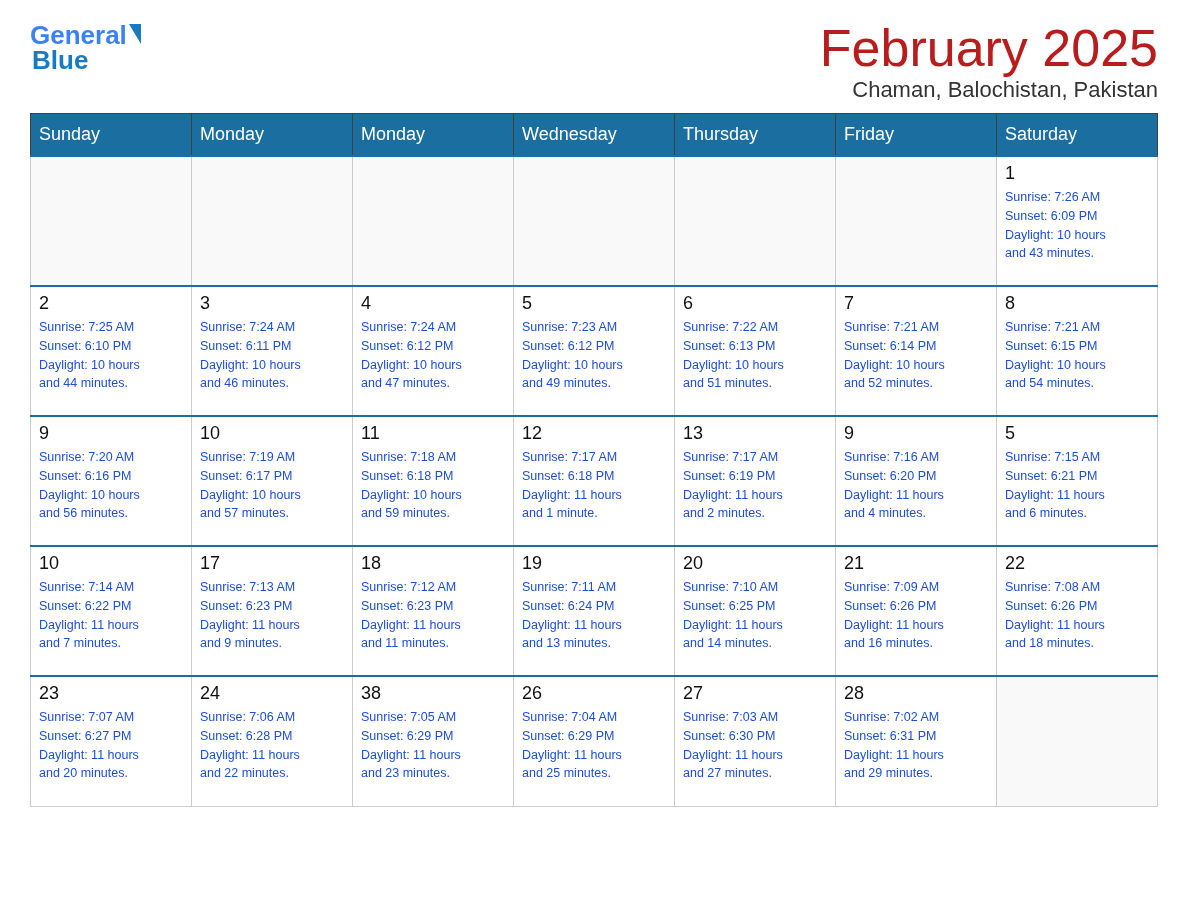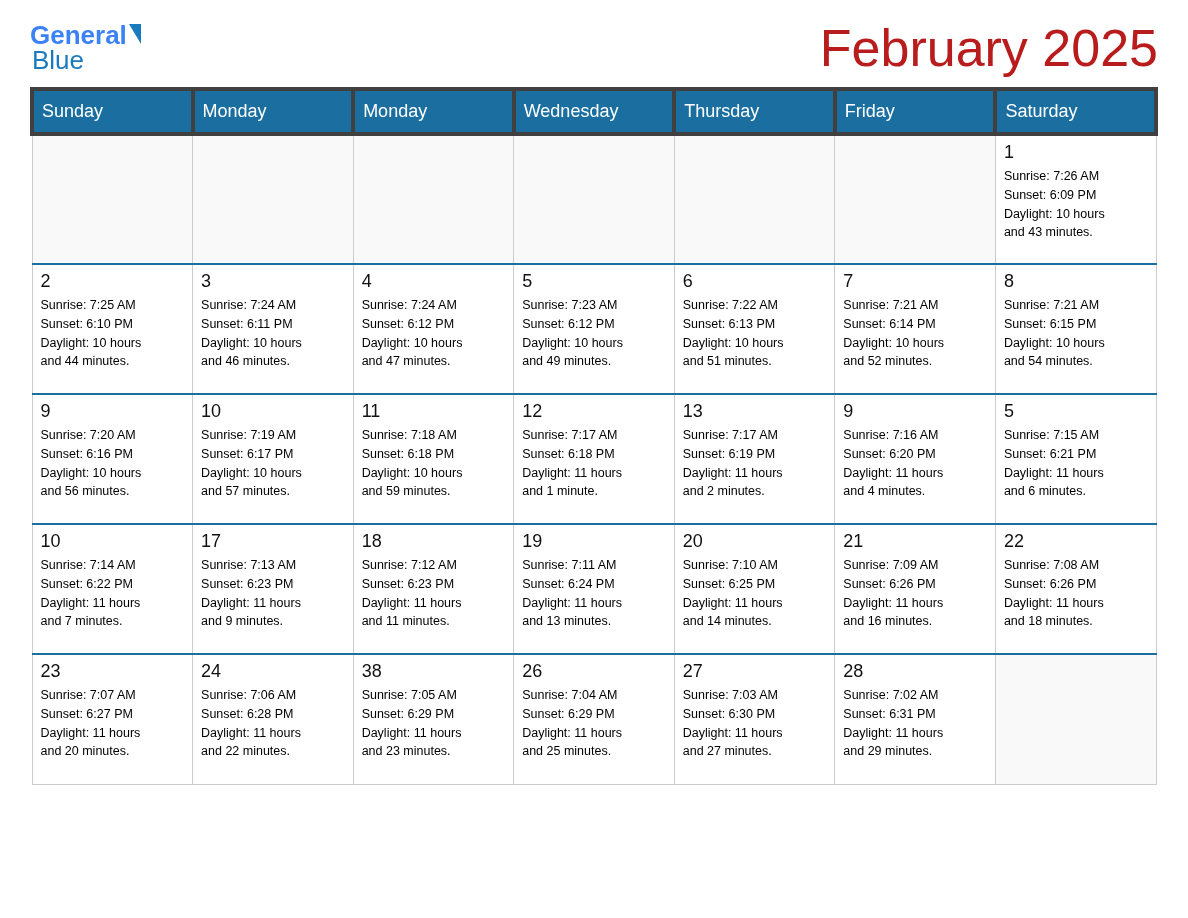--- a/index.html
+++ b/index.html
@@ -34,21 +34,21 @@
       height: 0;
       border-left: 12px solid transparent;
       border-right: 0px solid transparent;
       border-top: 20px solid #1a7abf;
       margin-left: 2px;
       margin-top: -4px;
     }
     .logo-bottom {
       color: #1a7abf;
       font-size: 26px;
-      font-weight: normal;
+      font-weight: bold;
       margin-top: -6px;
       padding-left: 2px;
     }
     .title-section {
       text-align: right;
     }
     .month-title {
       font-size: 52px;
       font-weight: normal;
       color: #b91c1c;
@@ -64,21 +64,21 @@
       border-collapse: collapse;
       margin-top: 8px;
     }
     .calendar th {
       background: #1a6fa0;
       color: #fff;
       font-size: 18px;
       font-weight: normal;
       padding: 10px 8px;
       text-align: left;
-      border: 4px solid #404040;
+      border: 1px solid #404040;
     }
     .calendar td {
       border: 1px solid #ccc;
       vertical-align: top;
       padding: 6px 8px;
       width: calc(100% / 7);
       min-height: 120px;
       height: 130px;
     }
     .calendar tr.week-row td {
@@ -86,40 +86,41 @@
     }
     .day-num {
       font-size: 18px;
       font-weight: normal;
       color: #111;
       display: block;
       margin-bottom: 4px;
     }
     .day-info {
       font-size: 12.5px;
-      color: #000000;
+      color: #1d4ed8;
       line-height: 1.5;
     }
     .empty-cell {
       background: #f9f9f9;
     }
   </style>
 </head>
 <body>
 
 <div class="header">
   <div class="logo">
     <div class="logo-top">
       <span>General</span>
       <div class="logo-triangle"></div>
     </div>
     <div class="logo-bottom">Blue</div>
   </div>
   <div class="title-section">
     <div class="month-title">February 2025</div>
+    <div class="location-title">Chaman, Balochistan, Pakistan</div>
   </div>
 </div>
 
 <table class="calendar">
   <thead>
     <tr>
     <th>Sunday</th>
         <th>Monday</th>
         <th>Monday</th>
         <th>Wednesday</th>

